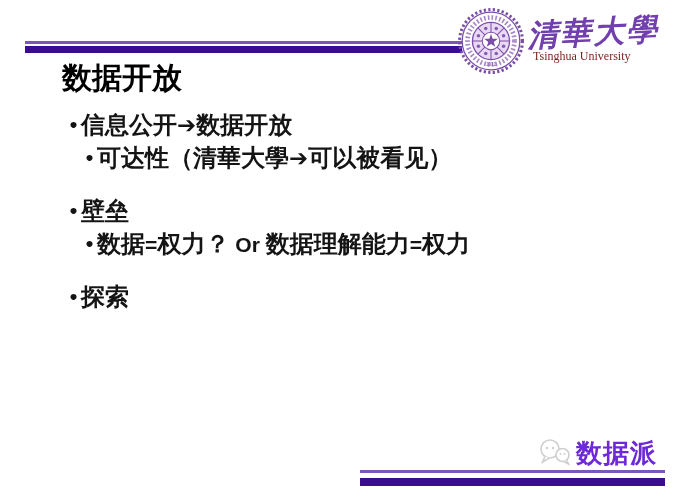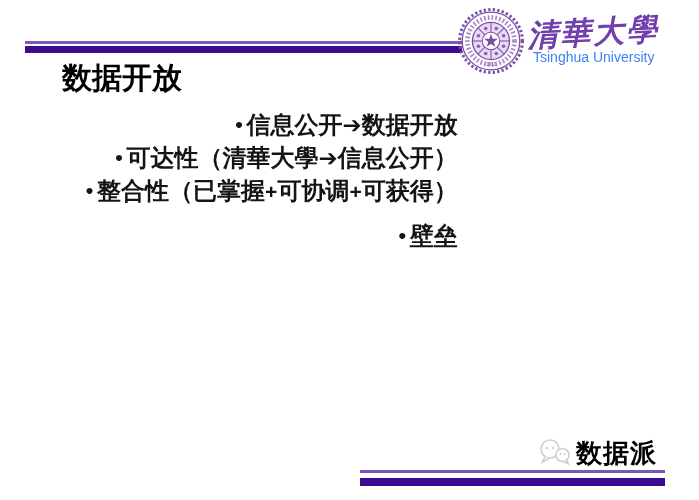--- a/index.html
+++ b/index.html
@@ -16,50 +16,50 @@
   
   #logo{position:absolute;left:457px;top:7px;width:235px;height:70px;}
   #seal{position:absolute;left:0;top:0;}
   #wordmark-cn{
     position:absolute;left:70px;top:4px;width:160px;
     font-size:31px;font-style:italic;font-weight:bold;color:#7140ad;
     letter-spacing:2px;transform:rotate(-3deg);white-space:nowrap;
     font-family:"DejaVu Serif",serif;
   }
   #wordmark-en{
-    position:absolute;left:76px;top:42px;font-size:14px;color:#3b82f6;
-    font-family:Liberation Sans, sans-serif;white-space:nowrap;
+    position:absolute;left:76px;top:42px;font-size:12px;color:#7f1d1d;
+    font-family:Liberation Serif, serif;white-space:nowrap;
   }
   
   #page-title{
     position:absolute;left:62px;top:58px;font-size:30px;font-weight:700;
     color:#000;font-family:"Liberation Sans","DejaVu Sans",sans-serif;
     white-space:nowrap;
   }
   
   #bullet-list{
     position:absolute;left:62px;top:108px;color:#141414;
     font-size:24px;font-weight:600;
   }
-  .line{height:33px;line-height:33px;white-space:nowrap;text-align:right;}
+  .line{height:33px;line-height:33px;white-space:nowrap;}
   .line.level-1{padding-left:6px;}
   .line.level-2{padding-left:22px;}
-  .line.level-1:not(:first-child){margin-top:12px;}
+  .line.level-1:not(:first-child){margin-top:20px;}
   .dot{font-size:0.72em;margin-right:2px;vertical-align:2px;}
   .seg.arrow{
     font-family:"DejaVu Sans",sans-serif;font-weight:700;font-size:0.95em;
   }
   .seg.latin{
     font-family:"Liberation Sans","DejaVu Sans",sans-serif;
     font-weight:700;font-size:0.88em;
   }
   
   #watermark{position:absolute;left:538px;top:436px;height:34px;display:flex;align-items:center;}
   #watermark-text{
-    font-size:26px;font-weight:700;color:#000000;margin-left:4px;
+    font-size:26px;font-weight:700;color:#6d28d9;margin-left:4px;
     letter-spacing:1px;white-space:nowrap;
   }
 </style>
 </head>
 <body>
 
 <div id="slide">
 
   <div class="rule" id="top-rule-thin" style="background-color: rgb(122, 88, 184);"></div>
   <div class="rule" id="top-rule-thick" style="background-color: rgb(58, 13, 144);"></div>
@@ -95,23 +95,24 @@
       <text x="33" y="57.5" font-size="4.6" fill="#7b4fa8" text-anchor="middle" font-family="Liberation Sans, sans-serif">1911</text>
     </svg>
     <div id="wordmark-cn">清華大學</div>
     <div id="wordmark-en">Tsinghua University</div>
   </div>
 
   <div id="page-title">数据开放</div>
 
   <div id="bullet-list" style="color: rgb(20, 20, 20);">
       <div class="line level-1"><span class="dot">•</span><span class="seg cjk">信息公开</span><span class="seg arrow">➔</span><span class="seg cjk">数据开放</span></div>
-      <div class="line level-2"><span class="dot">•</span><span class="seg cjk">可达性（清華大學</span><span class="seg arrow">➔</span><span class="seg cjk">信息公开）</span></div>
-      <div class="line level-2"><span class="dot">•</span><span class="seg cjk">整合性（已掌握</span><span class="seg latin">+</span><span class="seg cjk">可协调</span><span class="seg latin">+</span><span class="seg cjk">可获得）</span></div>
+      <div class="line level-2"><span class="dot">•</span><span class="seg cjk">可达性（清華大學</span><span class="seg arrow">➔</span><span class="seg cjk">可以被看见）</span></div>
       <div class="line level-1"><span class="dot">•</span><span class="seg cjk">壁垒</span></div>
+      <div class="line level-2"><span class="dot">•</span><span class="seg cjk">数据</span><span class="seg latin">=</span><span class="seg cjk">权力？</span><span class="seg latin"> Or </span><span class="seg cjk">数据理解能力</span><span class="seg latin">=</span><span class="seg cjk">权力</span></div>
+      <div class="line level-1"><span class="dot">•</span><span class="seg cjk">探索</span></div>
     </div>
 
   <div id="watermark">
     <svg width="34" height="32" viewBox="0 0 34 32">
       <g fill="#ffffff" stroke="#cfcfcf" stroke-width="1.6">
         <circle cx="12" cy="12" r="9"></circle>
         <path d="M7,19.5 L4.5,25 L11.5,21" fill="#ffffff"></path>
         <circle cx="24.5" cy="18" r="6.5"></circle>
         <path d="M28.5,23 L30.5,27 L25.5,24.5" fill="#ffffff"></path>
       </g>

